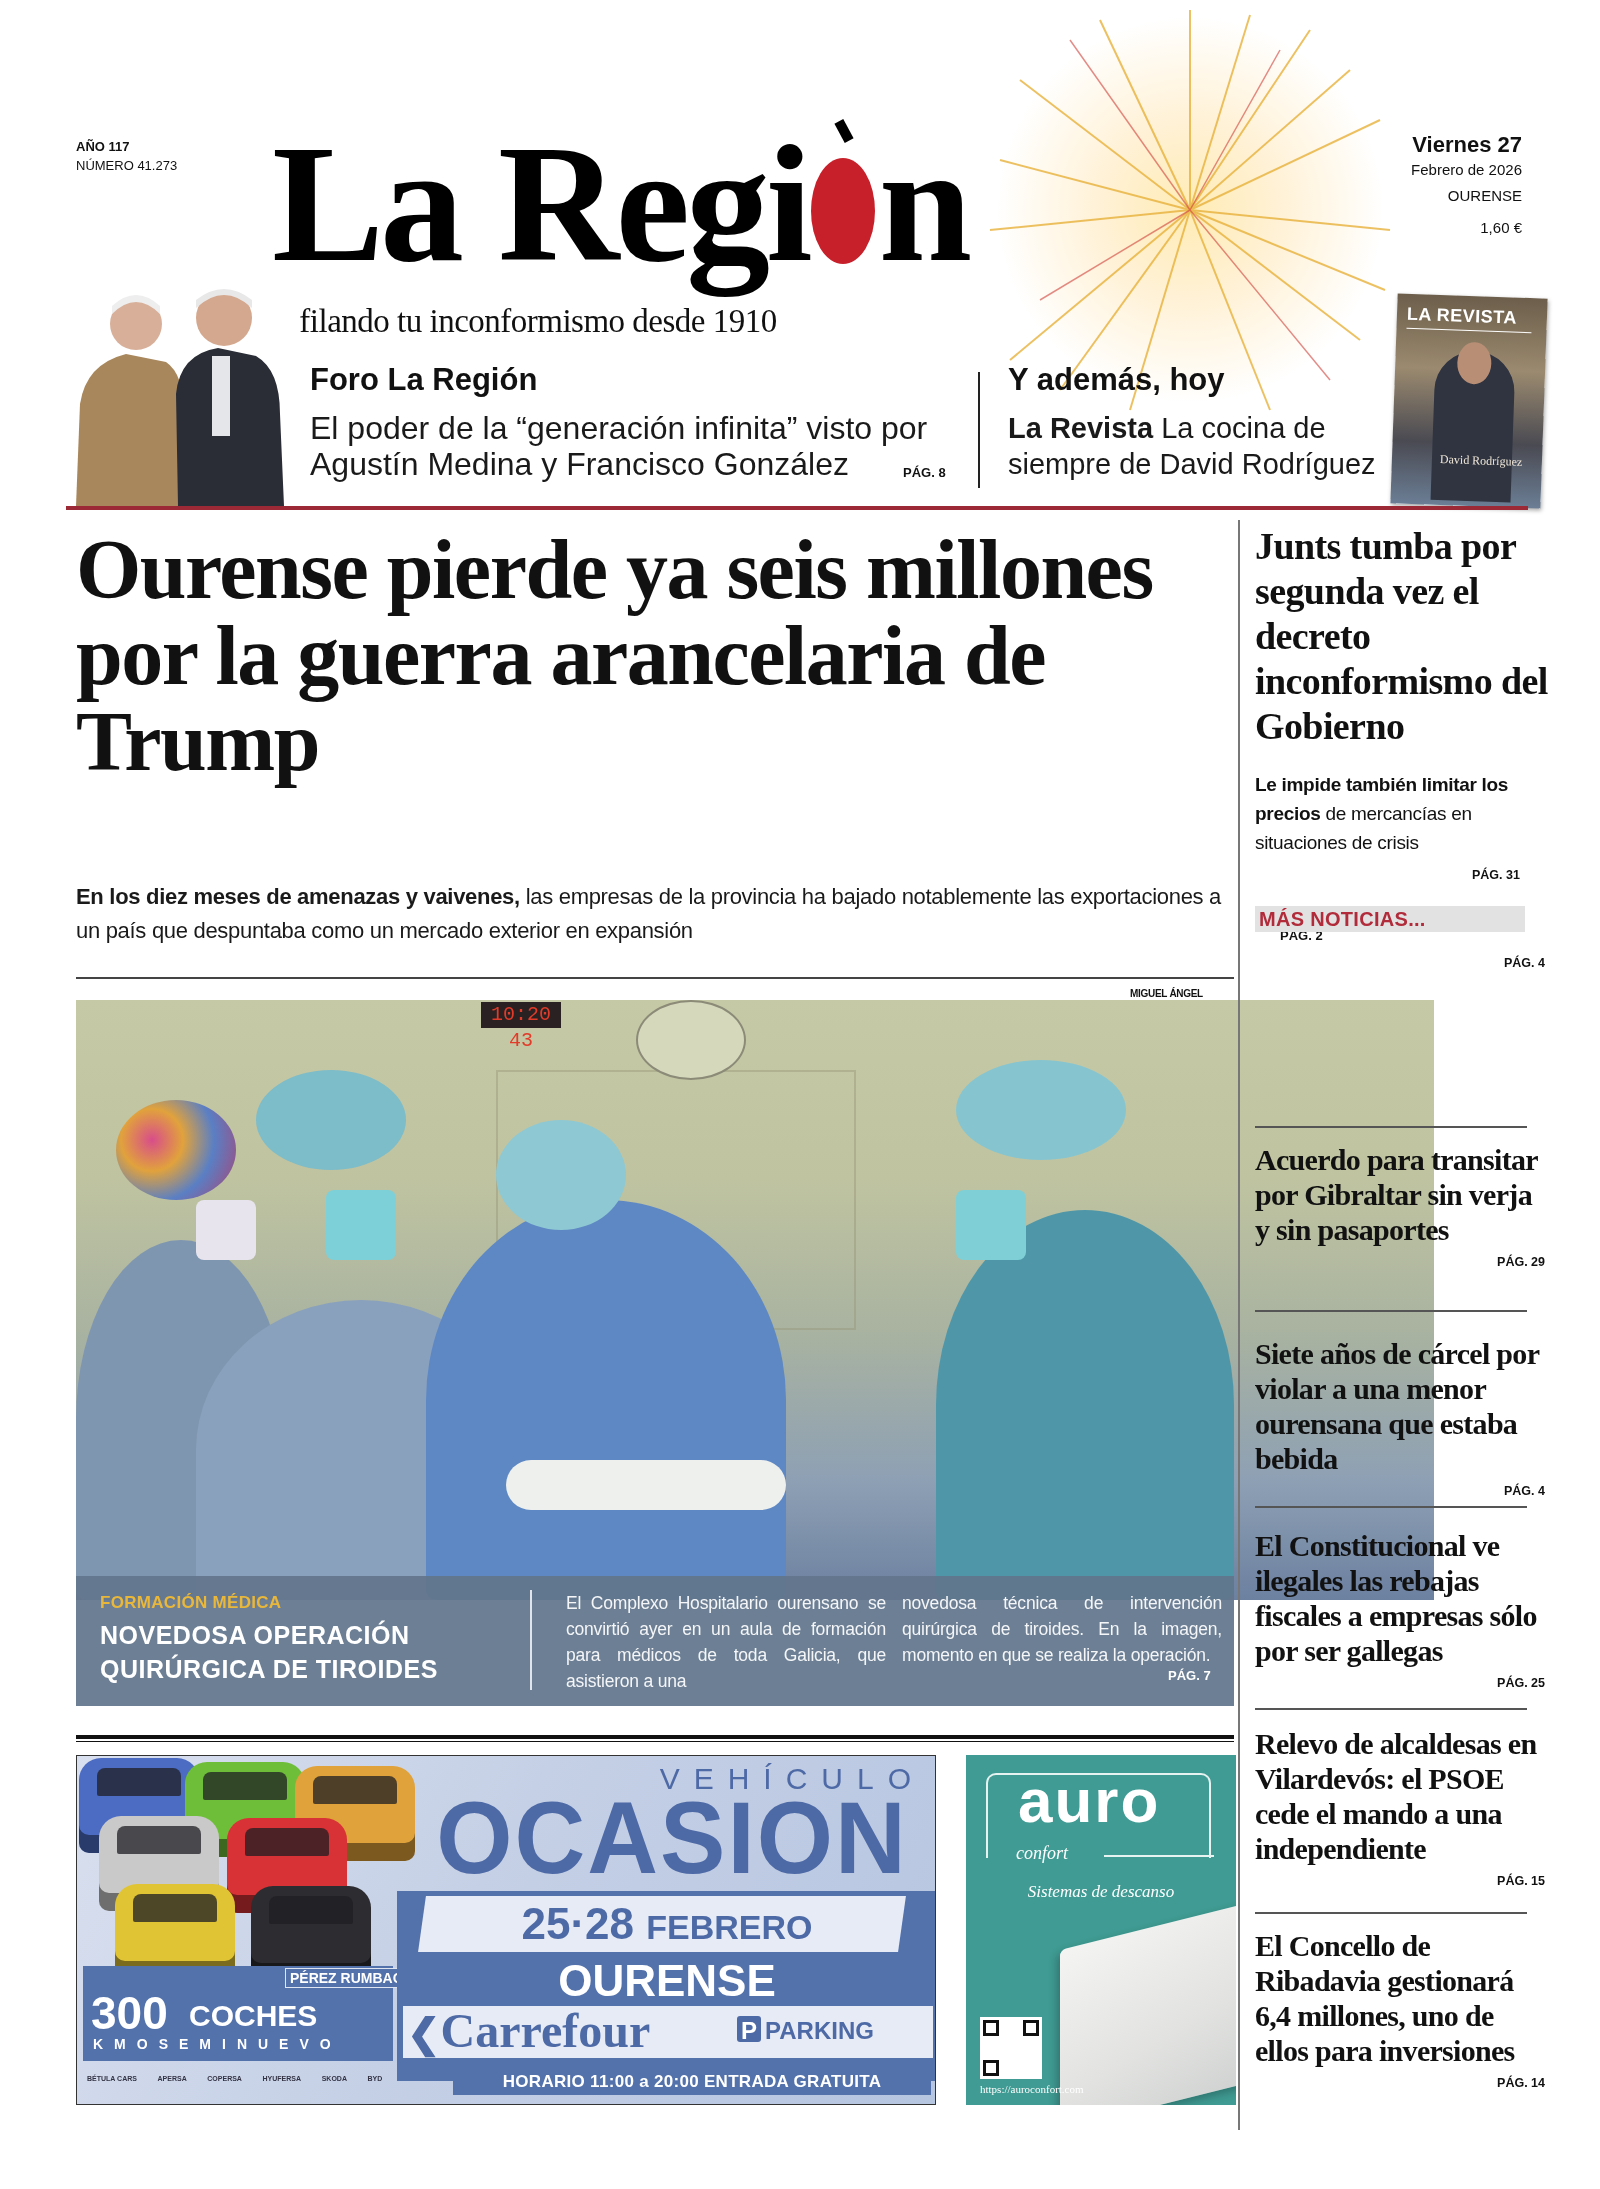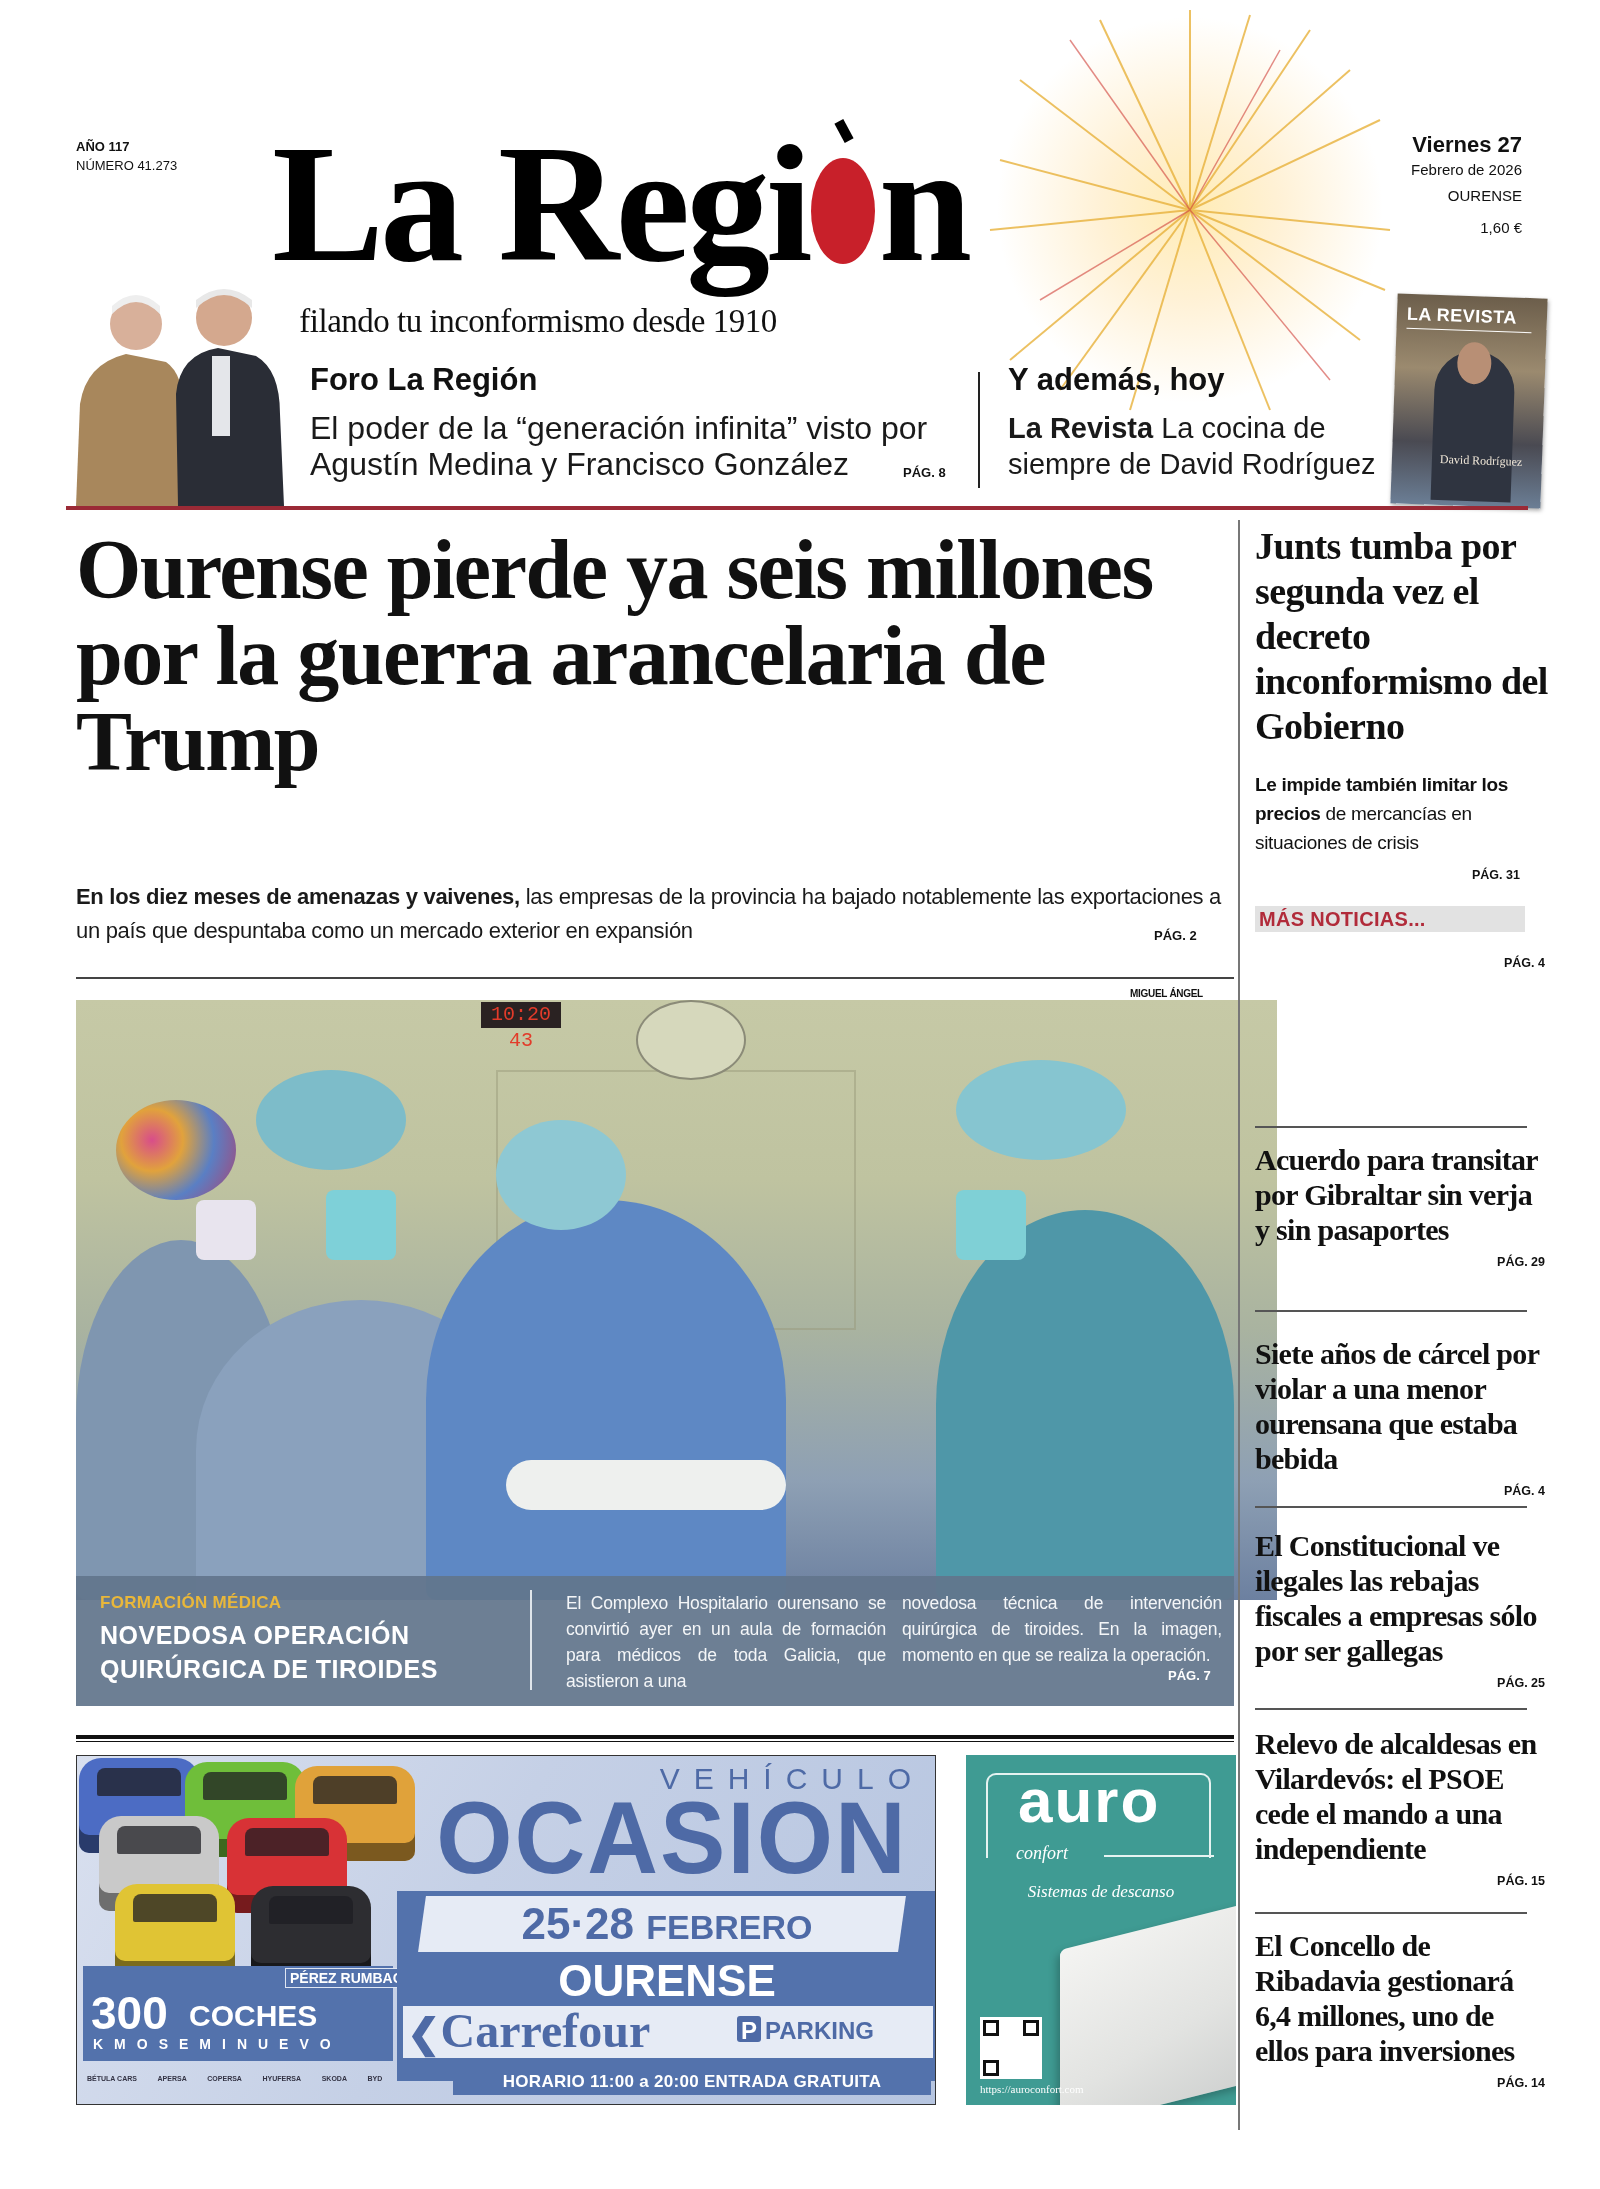--- a/index.html
+++ b/index.html
@@ -46,26 +46,26 @@
   .revista-cover .rv-person { position: absolute; left: 40px; top: 55px; width: 80px; height: 150px; border-radius: 40px 40px 0 0; background: #2f3440; }
   .revista-cover .rv-head { position: absolute; left: 62px; top: 46px; width: 34px; height: 42px; border-radius: 50%; background: #b88f75; }
   .revista-cover .rv-name { position: absolute; left: 48px; top: 158px; color: #f0e7d8; font-family: "Liberation Serif", serif; font-size: 12px; line-height: 12px; }
   .red-rule { left: 66px; top: 506px; width: 1462px; height: 4px; background: #9b2a36; }
 
   
   .main-headline { left: 76px; top: 527px; width: 1130px; font-family: "Liberation Serif", serif; font-weight: bold;
                    font-size: 84px; line-height: 86px; letter-spacing: -1.5px; color: #111; }
   .main-sub { left: 76px; top: 880px; width: 1160px; font-size: 22px; line-height: 34px; color: #1a1a1a; letter-spacing: -0.3px; }
   .main-sub b { font-weight: bold; }
-  .main-pag { left: 1122px; top: 928px; font-size: 13px; font-weight: bold; padding-left: 32px; }
+  .main-pag { left: 1248px; top: 928px; font-size: 13px; font-weight: bold; padding-left: 32px; }
   .hr-main { left: 76px; top: 977px; width: 1158px; height: 2px; background: #444; }
   .credit { left: 1130px; top: 988px; font-size: 10px; font-weight: bold; letter-spacing: -0.3px; }
 
   
-  .photo { left: 76px; top: 1000px; width: 1201px; height: 600px; overflow: hidden;
+  .photo { left: 76px; top: 1000px; width: 1358px; height: 600px; overflow: hidden;
            background: linear-gradient(180deg, #c6c9a6 0%, #bfc3a0 30%, #a9b3a0 55%, #8ea0b4 80%, #6c80a0 100%); }
   .photo .panel { position: absolute; left: 420px; top: 70px; width: 360px; height: 260px; border: 2px solid rgba(150,150,120,0.45); }
   .photo .timer { position: absolute; left: 405px; top: 2px; width: 80px; height: 26px; background: #2a2222; color: #e23b2a;
                   font-family: "Liberation Mono", monospace; font-size: 20px; line-height: 26px; text-align: center; }
   .photo .clock { position: absolute; left: 560px; top: 0px; width: 110px; height: 80px; border-radius: 50%;
                   border: 2px solid #8b8b78; background: #d6d8bc; }
   .photo .figure { position: absolute; border-radius: 50% 50% 10px 10px; }
   .photo .cap { position: absolute; border-radius: 50%; }
   .photo .mask { position: absolute; border-radius: 8px; }
   .caption-band { left: 76px; top: 1576px; width: 1158px; height: 130px; background: rgba(98,117,140,0.93); }

